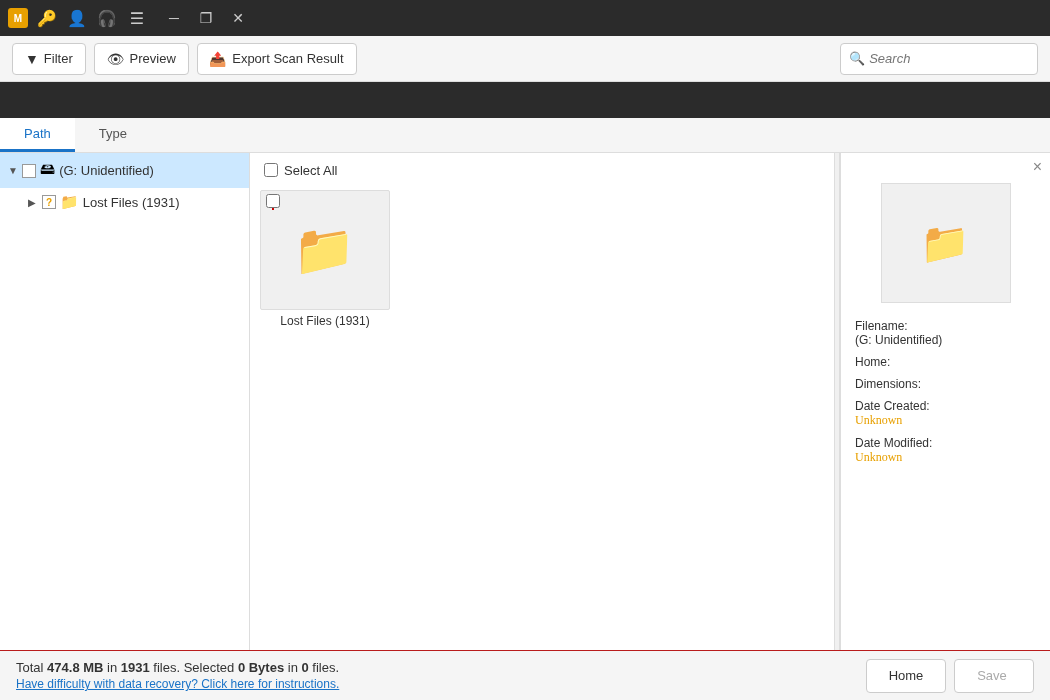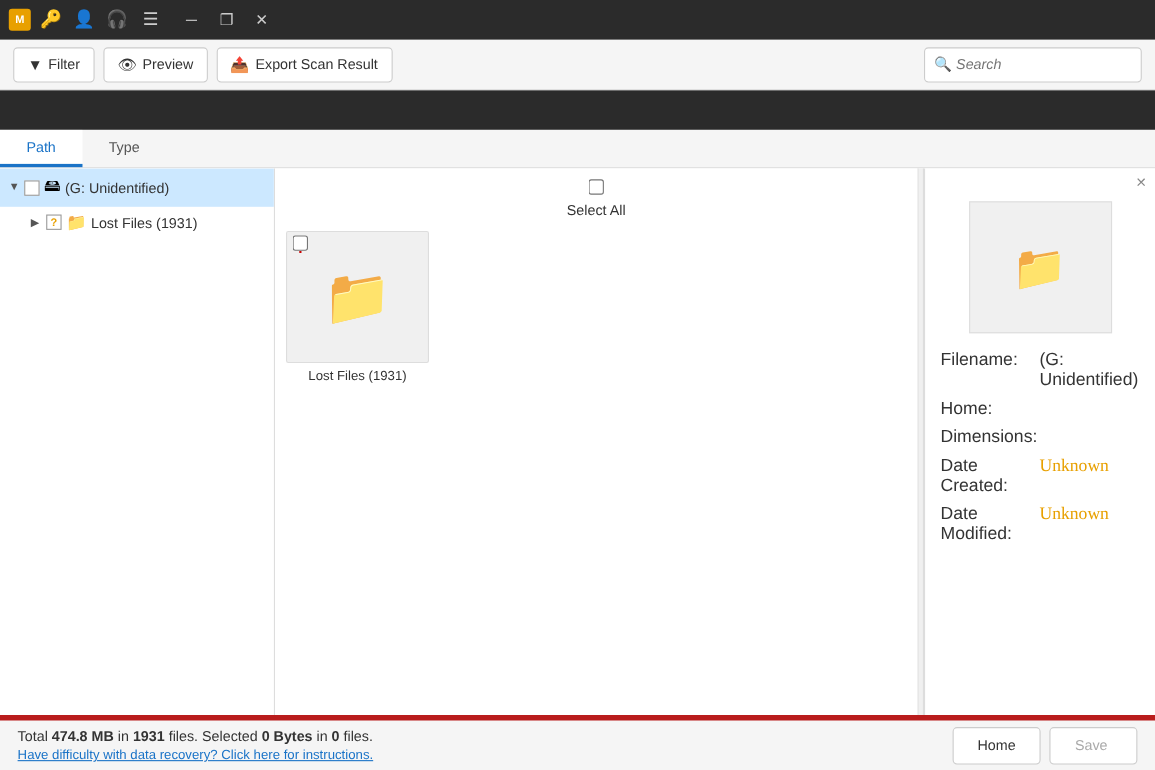--- a/index.html
+++ b/index.html
@@ -205,25 +205,24 @@
     #middle-panel {
       flex: 1;
       overflow-y: auto;
       background: #fff;
       padding: 10px;
       position: relative;
     }
 
     #select-all-row {
       display: flex;
-      align-items: center;
+      align-items: flex-start;
       gap: 6px;
       margin-bottom: 12px;
       padding: 0 4px;
-      flex-direction: column;
     }
     #select-all-row input[type=checkbox] {
       width: 14px; height: 14px;
     }
     #select-all-row label {
       font-size: 13px;
       color: #333;
     }
 
     .file-grid {
@@ -302,21 +301,22 @@
     .preview-thumb .folder-icon-medium {
       font-size: 40px;
       color: #e8a000;
     }
     .file-meta {
       padding: 0 14px;
     }
     .meta-row {
       display: flex;
       margin-bottom: 8px;
-      font-size: 16px;
+      font-size: 12px;
+      flex-direction: column;
     }
     .meta-label {
       color: #333;
       width: 90px;
       flex-shrink: 0;
       font-weight: 500;
     }
     .meta-value {
       color: #333;
       flex: 1;
@@ -331,21 +331,21 @@
       width: 6px;
       background: #f0f0f0;
       border-left: 1px solid #ddd;
       border-right: 1px solid #ddd;
       flex-shrink: 0;
     }
 
     
     #statusbar {
       background: #f5f5f5;
-      border-top: 5px solid #b91c1c;
+      border-top: 1px solid #b91c1c;
       height: 50px;
       display: flex;
       align-items: center;
       padding: 0 16px;
       flex-shrink: 0;
     }
     #statusbar .status-left {
       flex: 1;
     }
     .status-text {

